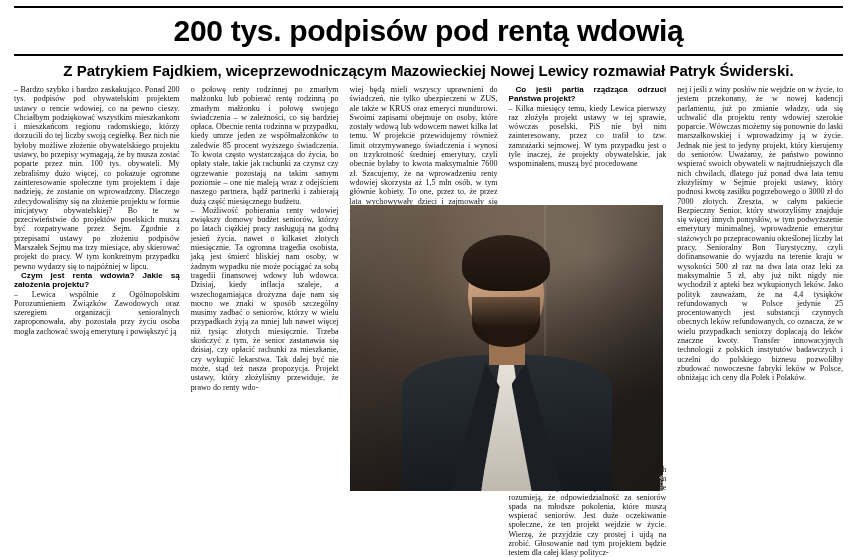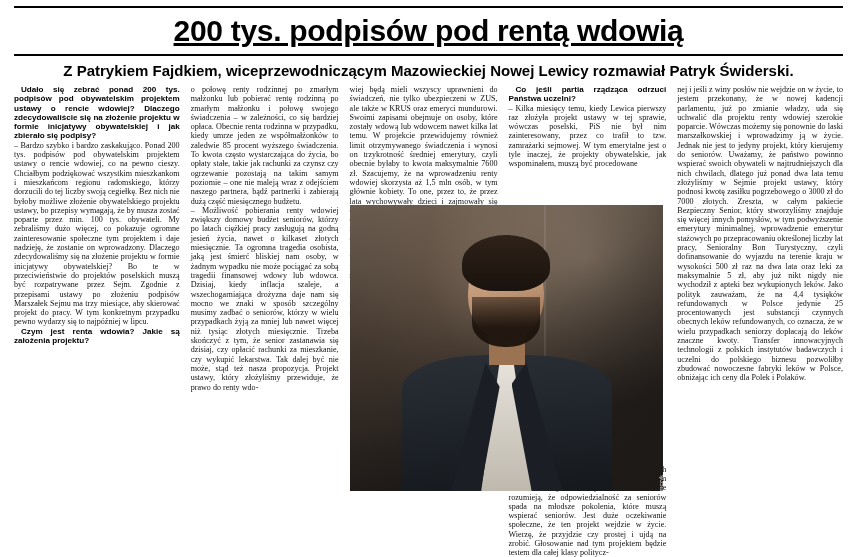--- a/index.html
+++ b/index.html
@@ -29,21 +29,20 @@
   }
   .headline {
     font-family: "Liberation Sans", sans-serif;
     font-weight: bold;
     font-size: 30px;
     line-height: 34px;
     text-align: center;
     letter-spacing: -0.3px;
     margin: 2px 0 6px 0;
     color: #000000;
-    text-decoration: underline;
   }
   .rule-mid {
     height: 2px;
     background: #000000;
     margin: 2px 0 8px 0;
   }
   .deck {
     font-family: "Liberation Sans", sans-serif;
     font-weight: bold;
     font-size: 15px;
@@ -224,23 +223,23 @@
 
   <h1 class="headline">200 tys. podpisów pod rentą wdowią</h1>
 
   <div class="rule-mid"></div>
 
   <div class="deck">Z Patrykiem Fajdkiem, wiceprzewodniczącym Mazowieckiej Nowej Lewicy rozmawiał Patryk Świderski.</div>
 
   <div class="cols">
 
     <div class="col c1">
-      <p class="lead">Udało się zebrać ponad 200 tys. podpisów pod obywatelskim projektem ustawy o rencie wdowiej? Dlaczego zdecydowaliście się na złożenie projektu w formie inicjatywy obywatelskiej i jak zbierało się podpisy?</p>
       <p class="noind">– Bardzo szybko i bardzo zaskakująco. Ponad 200 tys. podpisów pod obywatelskim projektem ustawy o rencie wdowiej, co na pewno cieszy. Chciałbym podziękować wszystkim mieszkankom i mieszkańcom regionu radomskiego, którzy dorzucili do tej liczby swoją cegiełkę. Bez nich nie byłoby możliwe złożenie obywatelskiego projektu ustawy, bo przepisy wymagają, że by musza zostać poparte przez min. 100 tys. obywateli. My zebraliśmy dużo więcej, co pokazuje ogromne zainteresowanie społeczne tym projektem i daje nadzieję, że zostanie on wprowadzony. Dlaczego zdecydowaliśmy się na złożenie projektu w formie inicjatywy obywatelskiej? Bo te w przeciwieństwie do projektów poselskich muszą być rozpatrywane przez Sejm. Zgodnie z przepisami ustawy po złożeniu podpisów Marszałek Sejmu ma trzy miesiące, aby skierować projekt do pracy. W tym konkretnym przypadku pewno wydarzy się to najpóźniej w lipcu.</p>
       <p class="q">Czym jest renta wdowia? Jakie są założenia projektu?</p>
+      <p class="noind">– Lewica wspólnie z Ogólnopolskim Porozumieniem Związków Zawodowych oraz szeregiem organizacji senioralnych zaproponowała, aby pozostała przy życiu osoba mogła zachować swoją emeryturę i powiększyć ją</p>
     </div>
 
     <div class="col c2">
       <p class="noind">o połowę renty rodzinnej po zmarłym małżonku lub pobierać rentę rodzinną po zmarłym małżonku i połowę swojego świadczenia – w zależności, co się bardziej opłaca. Obecnie renta rodzinna w przypadku, kiedy umrze jeden ze współmałżonków to zaledwie 85 procent wyższego świadczenia. To kwota często wystarczająca do życia, bo opłaty stałe, takie jak rachunki za czynsz czy ogrzewanie pozostają na takim samym poziomie – one nie maleją wraz z odejściem naszego partnera, bądź partnerki i zabierają dużą część miesięcznego budżetu.</p>
       <p class="noind">– Możliwość pobierania renty wdowiej zwiększy domowy budżet seniorów, którzy po latach ciężkiej pracy zasługują na godną jesień życia, nawet o kilkaset złotych miesięcznie. Ta ogromna tragedia osobista, jaką jest śmierć bliskiej nam osoby, w żadnym wypadku nie może pociągać za sobą tragedii finansowej wdowy lub wdowca. Dzisiaj, kiedy inflacja szaleje, a wszechogarniająca drożyzna daje nam się mocno we znaki w sposób szczególny musimy zadbać o seniorów, którzy w wielu przypadkach żyją za mniej lub nawet więcej niż tysiąc złotych miesięcznie. Trzeba skończyć z tym, że senior zastanawia się dzisiaj, czy opłacić rachunki za mieszkanie, czy wykupić lekarstwa. Tak dalej być nie może, stąd też nasza propozycja. Projekt ustawy, który złożyliśmy przewiduje, że prawo do renty wdo-</p>
     </div>
 
     <div class="col c3">
       <div class="photo-wrap">
         <div class="photo">
@@ -254,22 +253,22 @@
           <div class="head"></div>
           <div class="hair"></div>
           <div class="beard"></div>
           <div class="photo-credit-v">fot. Paweł Tobiasz-Adamczyk</div>
         </div>
       </div>
       <p class="noind">wiej będą mieli wszyscy uprawnieni do świadczeń, nie tylko ubezpieczeni w ZUS, ale także w KRUS oraz emeryci mundurowi. Swoimi zapisami obejmuje on osoby, które zostały wdową lub wdowcem nawet kilka lat temu. W projekcie przewidujemy również limit otrzymywanego świadczenia i wynosi on trzykrotność średniej emerytury, czyli obecnie byłaby to kwota maksymalnie 7600 zł. Szacujemy, że na wprowadzeniu renty wdowiej skorzysta aż 1,5 mln osób, w tym głównie kobiety. To one, przez to, że przez lata wychowywały dzieci i zajmowały się domem, pobierają dzisiaj niższe świadczenie emerytalne. A koszty? Według naszych szacunków cały program będzie kosztował około 8-10 mld złotych, a Zakład Ubezpieczeń Społecznych, którego budżet wynosi 285 mld zł. Mało tego, pieniądz ZUS nie wykorzystuje w pełni dotacji rządowej zwracając ją do budżetu państwa, a to samo tylko Funduszu Rentowym posiada kilka miliardów złotych nadwyżki. Te środki można i trzeba przeznaczyć na pomoc seniorom.</p>
     </div>
 
     <div class="col c4">
-      <p class="q" style="margin-top:0">Co jeśli partia rządząca odrzuci Państwa uczelni?</p>
-      <p class="noind">– Kilka miesięcy temu, kiedy Lewica pierwszy raz złożyła projekt ustawy w tej sprawie, wówczas poselski, PiS nie był nim zainteresowany, przez co trafił to tzw. zamrażarki sejmowej. W tym emerytalne jest o tyle inaczej, że projekty obywatelskie, jak wspominałem, muszą być procedowane</p>
+      <p class="q" style="margin-top:0">Co jeśli partia rządząca odrzuci Państwa projekt?</p>
+      <p class="noind">– Kilka miesięcy temu, kiedy Lewica pierwszy raz złożyła projekt ustawy w tej sprawie, wówczas poselski, PiS nie był nim zainteresowany, przez co trafił to tzw. zamrażarki sejmowej. W tym przypadku jest o tyle inaczej, że projekty obywatelskie, jak wspominałem, muszą być procedowane</p>
       <div class="spacer-photo"></div>
       <p class="noind">przez Sejm. 1,5 mln osób czeka na wejście tych przepisów w życie. Podpisywały się pod nim zarówno osoby starsze, jak i młodsze, które rozumieją, że odpowiedzialność za seniorów spada na młodsze pokolenia, które muszą wspierać seniorów. Jest duże oczekiwanie społeczne, że ten projekt wejdzie w życie. Wierzę, że przyjdzie czy prostej i ujdą na zrobić. Głosowanie nad tym projektem będzie testem dla całej klasy politycz-</p>
     </div>
 
     <div class="col c5">
       <p class="noind">nej i jeśli z winy posłów nie wejdzie on w życie, to jestem przekonany, że w nowej kadencji parlamentu, już po zmianie władzy, uda się uchwalić dla projektu renty wdowiej szerokie poparcie. Wówczas możemy się ponownie do laski marszałkowskiej i wprowadzimy ją w życie. Jednak nie jest to jedyny projekt, który kierujemy do seniorów. Uważamy, że państwo powinno wspierać swoich obywateli w najtrudniejszych dla nich chwilach, dlatego już ponad dwa lata temu złożyliśmy w Sejmie projekt ustawy, który podnosi kwotę zasiłku pogrzebowego o 3000 zł do 7000 złotych. Zreszta, w całym pakiecie Bezpieczny Senior, który stworzyliśmy znajduje się więcej innych pomysłów, w tym podwyższenie emerytury minimalnej, wprowadzenie emerytur stażowych po przepracowaniu określonej liczby lat pracy, Senioralny Bon Turystyczny, czyli dofinansowanie do wyjazdu na terenie kraju w wysokości 500 zł raz na dwa lata oraz leki za maksymalnie 5 zł, aby już nikt nigdy nie wychodził z apteki bez wykupionych leków. Jako polityk zauważam, że na 4,4 tysięków refundowanych w Polsce jedynie 25 procentowanych jest substancji czynnych obecnych leków refundowanych, co oznacza, że w wielu przypadkach seniorzy dopłacają do leków znaczne kwoty. Transfer innowacyjnych technologii z polskich instytutów badawczych i uczelni do polskiego biznesu pozwoliłby zbudować nowoczesne fabryki leków w Polsce, obniżając ich ceny dla Polek i Polaków.</p>
     </div>
 
   </div>
 </div>

